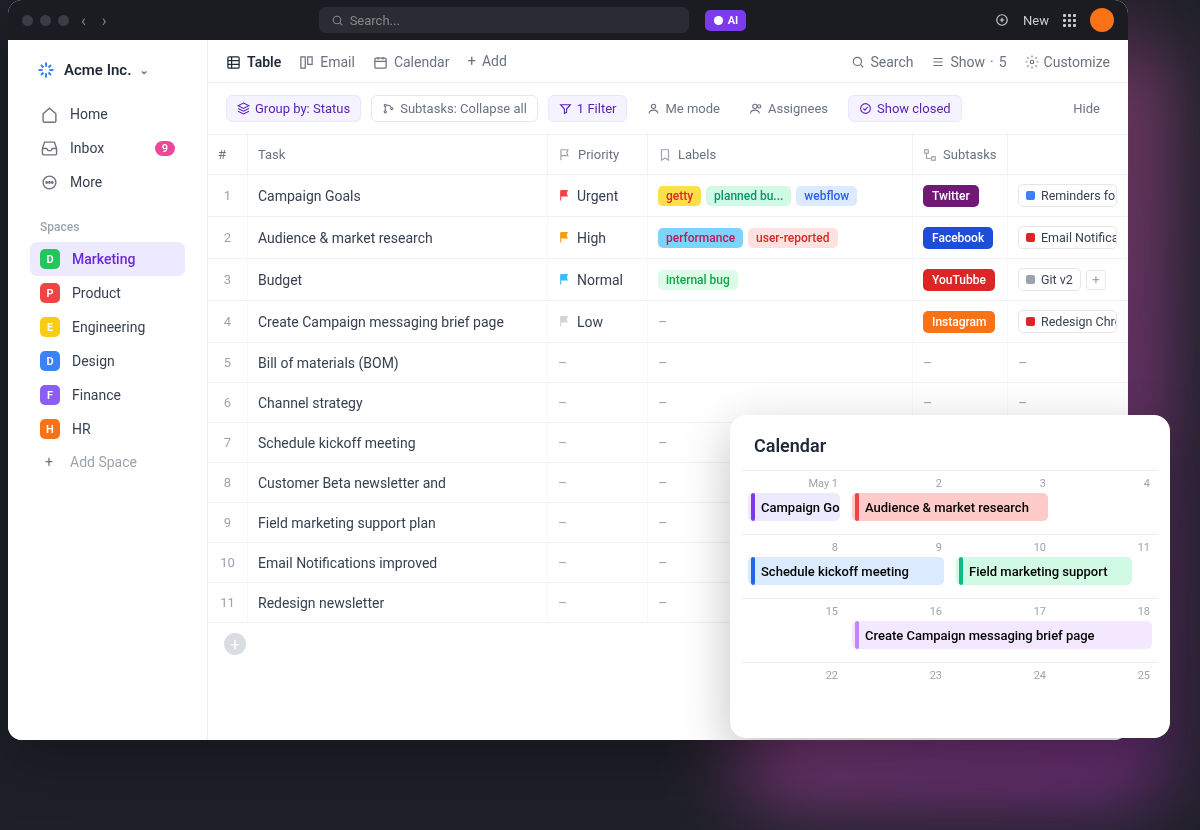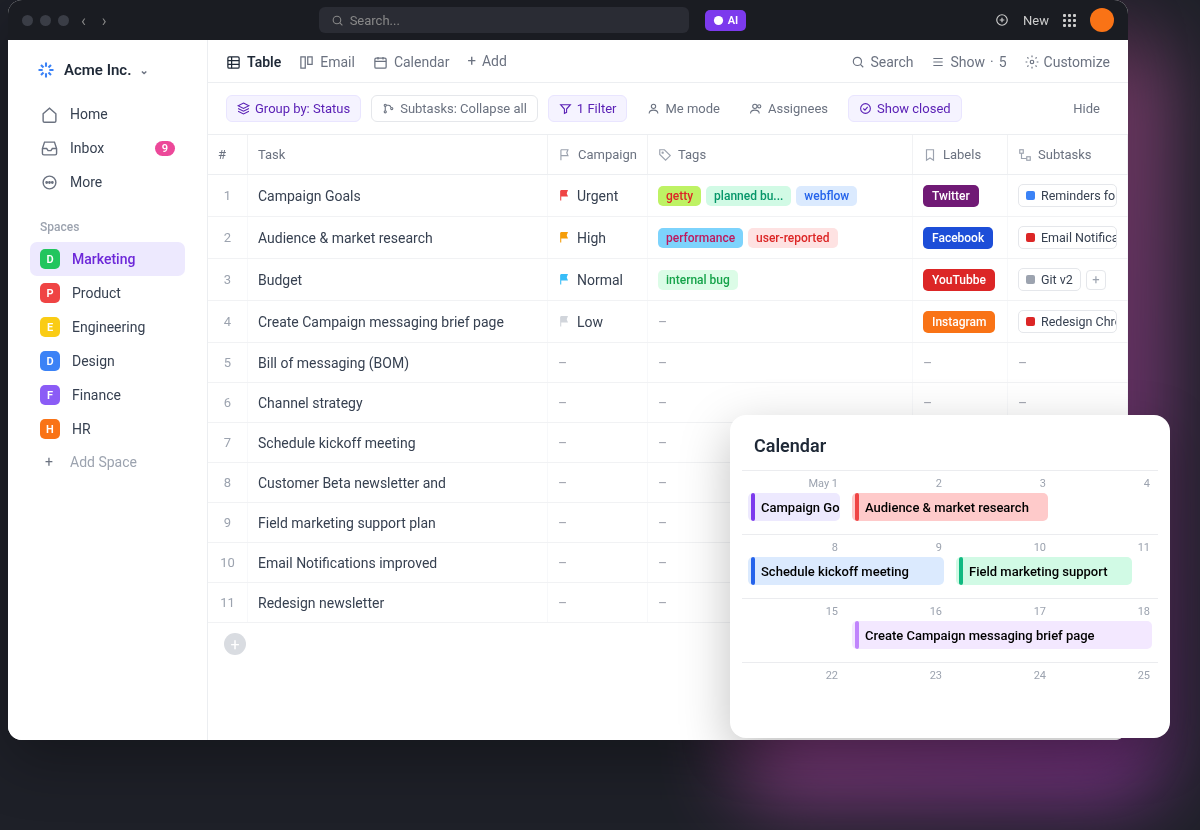--- a/index.html
+++ b/index.html
@@ -311,28 +311,21 @@
           <div class="th">
               <span>#</span>
             </div>
           <div class="th">
               <span>Task</span>
             </div>
           <div class="th">
               <svg class="th-icon" viewBox="0 0 24 24" fill="none" stroke="currentColor" stroke-width="2">
                 <path d="M5 3v18M5 3h12l-2 5 2 5H5"></path>
               </svg>
-              <span>Campaign</span>
-            </div>
-          <div class="th">
-              <svg class="th-icon" viewBox="0 0 24 24" fill="none" stroke="currentColor" stroke-width="2">
-                <path d="M3 3h8l10 10-8 8L3 11z"></path>
-                <circle cx="8" cy="8" r="1"></circle>
-              </svg>
-              <span>Tags</span>
+              <span>Priority</span>
             </div>
           <div class="th">
               <svg class="th-icon" viewBox="0 0 24 24" fill="none" stroke="currentColor" stroke-width="2">
                 <path d="M6 3h12v18l-6-4-6 4z"></path>
               </svg>
               <span>Labels</span>
             </div>
           <div class="th">
               <svg class="th-icon" viewBox="0 0 24 24" fill="none" stroke="currentColor" stroke-width="2">
                 <rect x="3" y="3" width="6" height="6"></rect>
@@ -346,21 +339,21 @@
             <div class="trow">
     <div class="td num">1</div>
     <div class="td">Campaign Goals</div>
     <div class="td">
                 <svg class="flag" viewBox="0 0 24 24" fill="#ef4444">
                   <path d="M5 3v18M5 3h12l-2 5 2 5H5" stroke="#ef4444" stroke-width="2"></path>
                 </svg>
                 <span>Urgent</span>
               </div>
     <div class="td" style="gap:5px">
-                <span class="tag" style="background:#bef264;color:#dc2626">getty</span>
+                <span class="tag" style="background:#fde047;color:#dc2626">getty</span>
                 <span class="tag" style="background:#d1fae5;color:#059669">planned bu...</span>
                 <span class="tag" style="background:#dbeafe;color:#2563eb">webflow</span>
               </div>
     <div class="td">
                 <span class="label-pill" style="background:#701a75">Twitter</span>
               </div>
     <div class="td" style="gap:5px">
                 <div class="subtask-chip">
                   <div class="sq-dot" style="background:#3b82f6"></div>
                   <span>Reminders for</span>
@@ -430,21 +423,21 @@
               </div>
     <div class="td" style="gap:5px">
                 <div class="subtask-chip">
                   <div class="sq-dot" style="background:#dc2626"></div>
                   <span>Redesign Chro</span>
                 </div>
               </div>
             </div>
             <div class="trow">
     <div class="td num">5</div>
-    <div class="td">Bill of messaging (BOM)</div>
+    <div class="td">Bill of materials (BOM)</div>
     <div class="td">
                 <span class="dash">–</span>
               </div>
     <div class="td" style="gap:5px">
                 <span class="dash">–</span>
               </div>
     <div class="td">
                 <span class="dash">–</span>
               </div>
     <div class="td" style="gap:5px">

